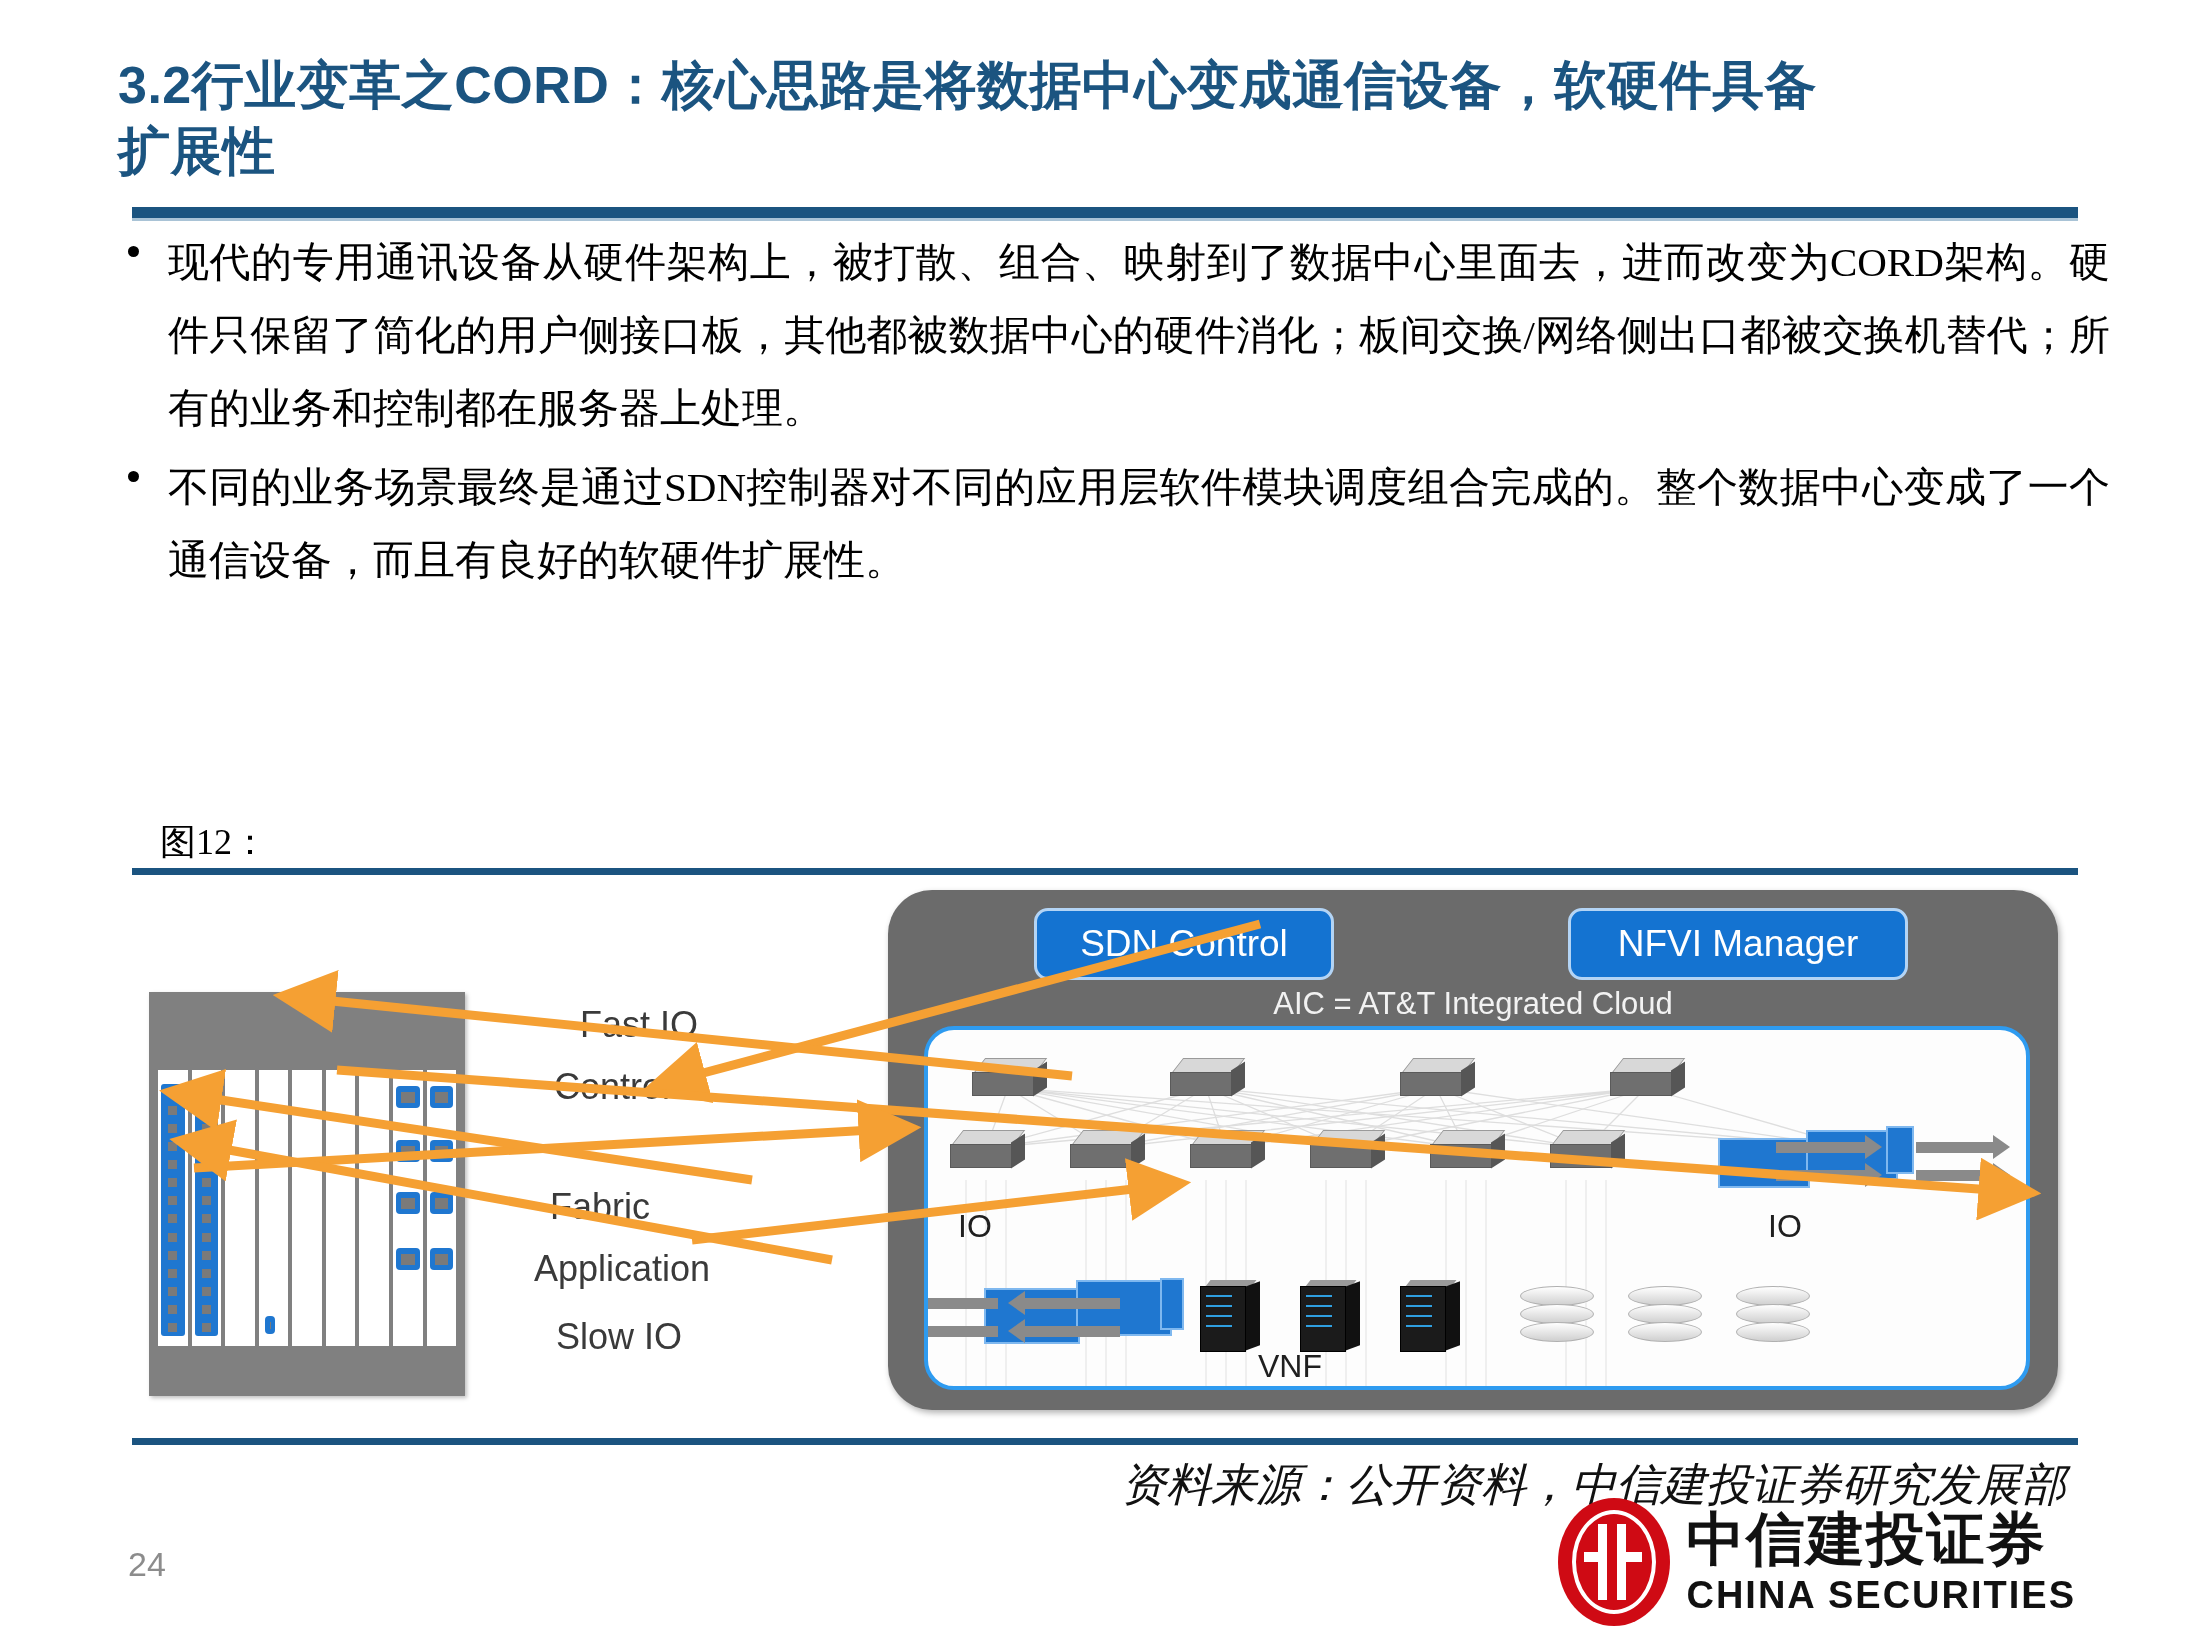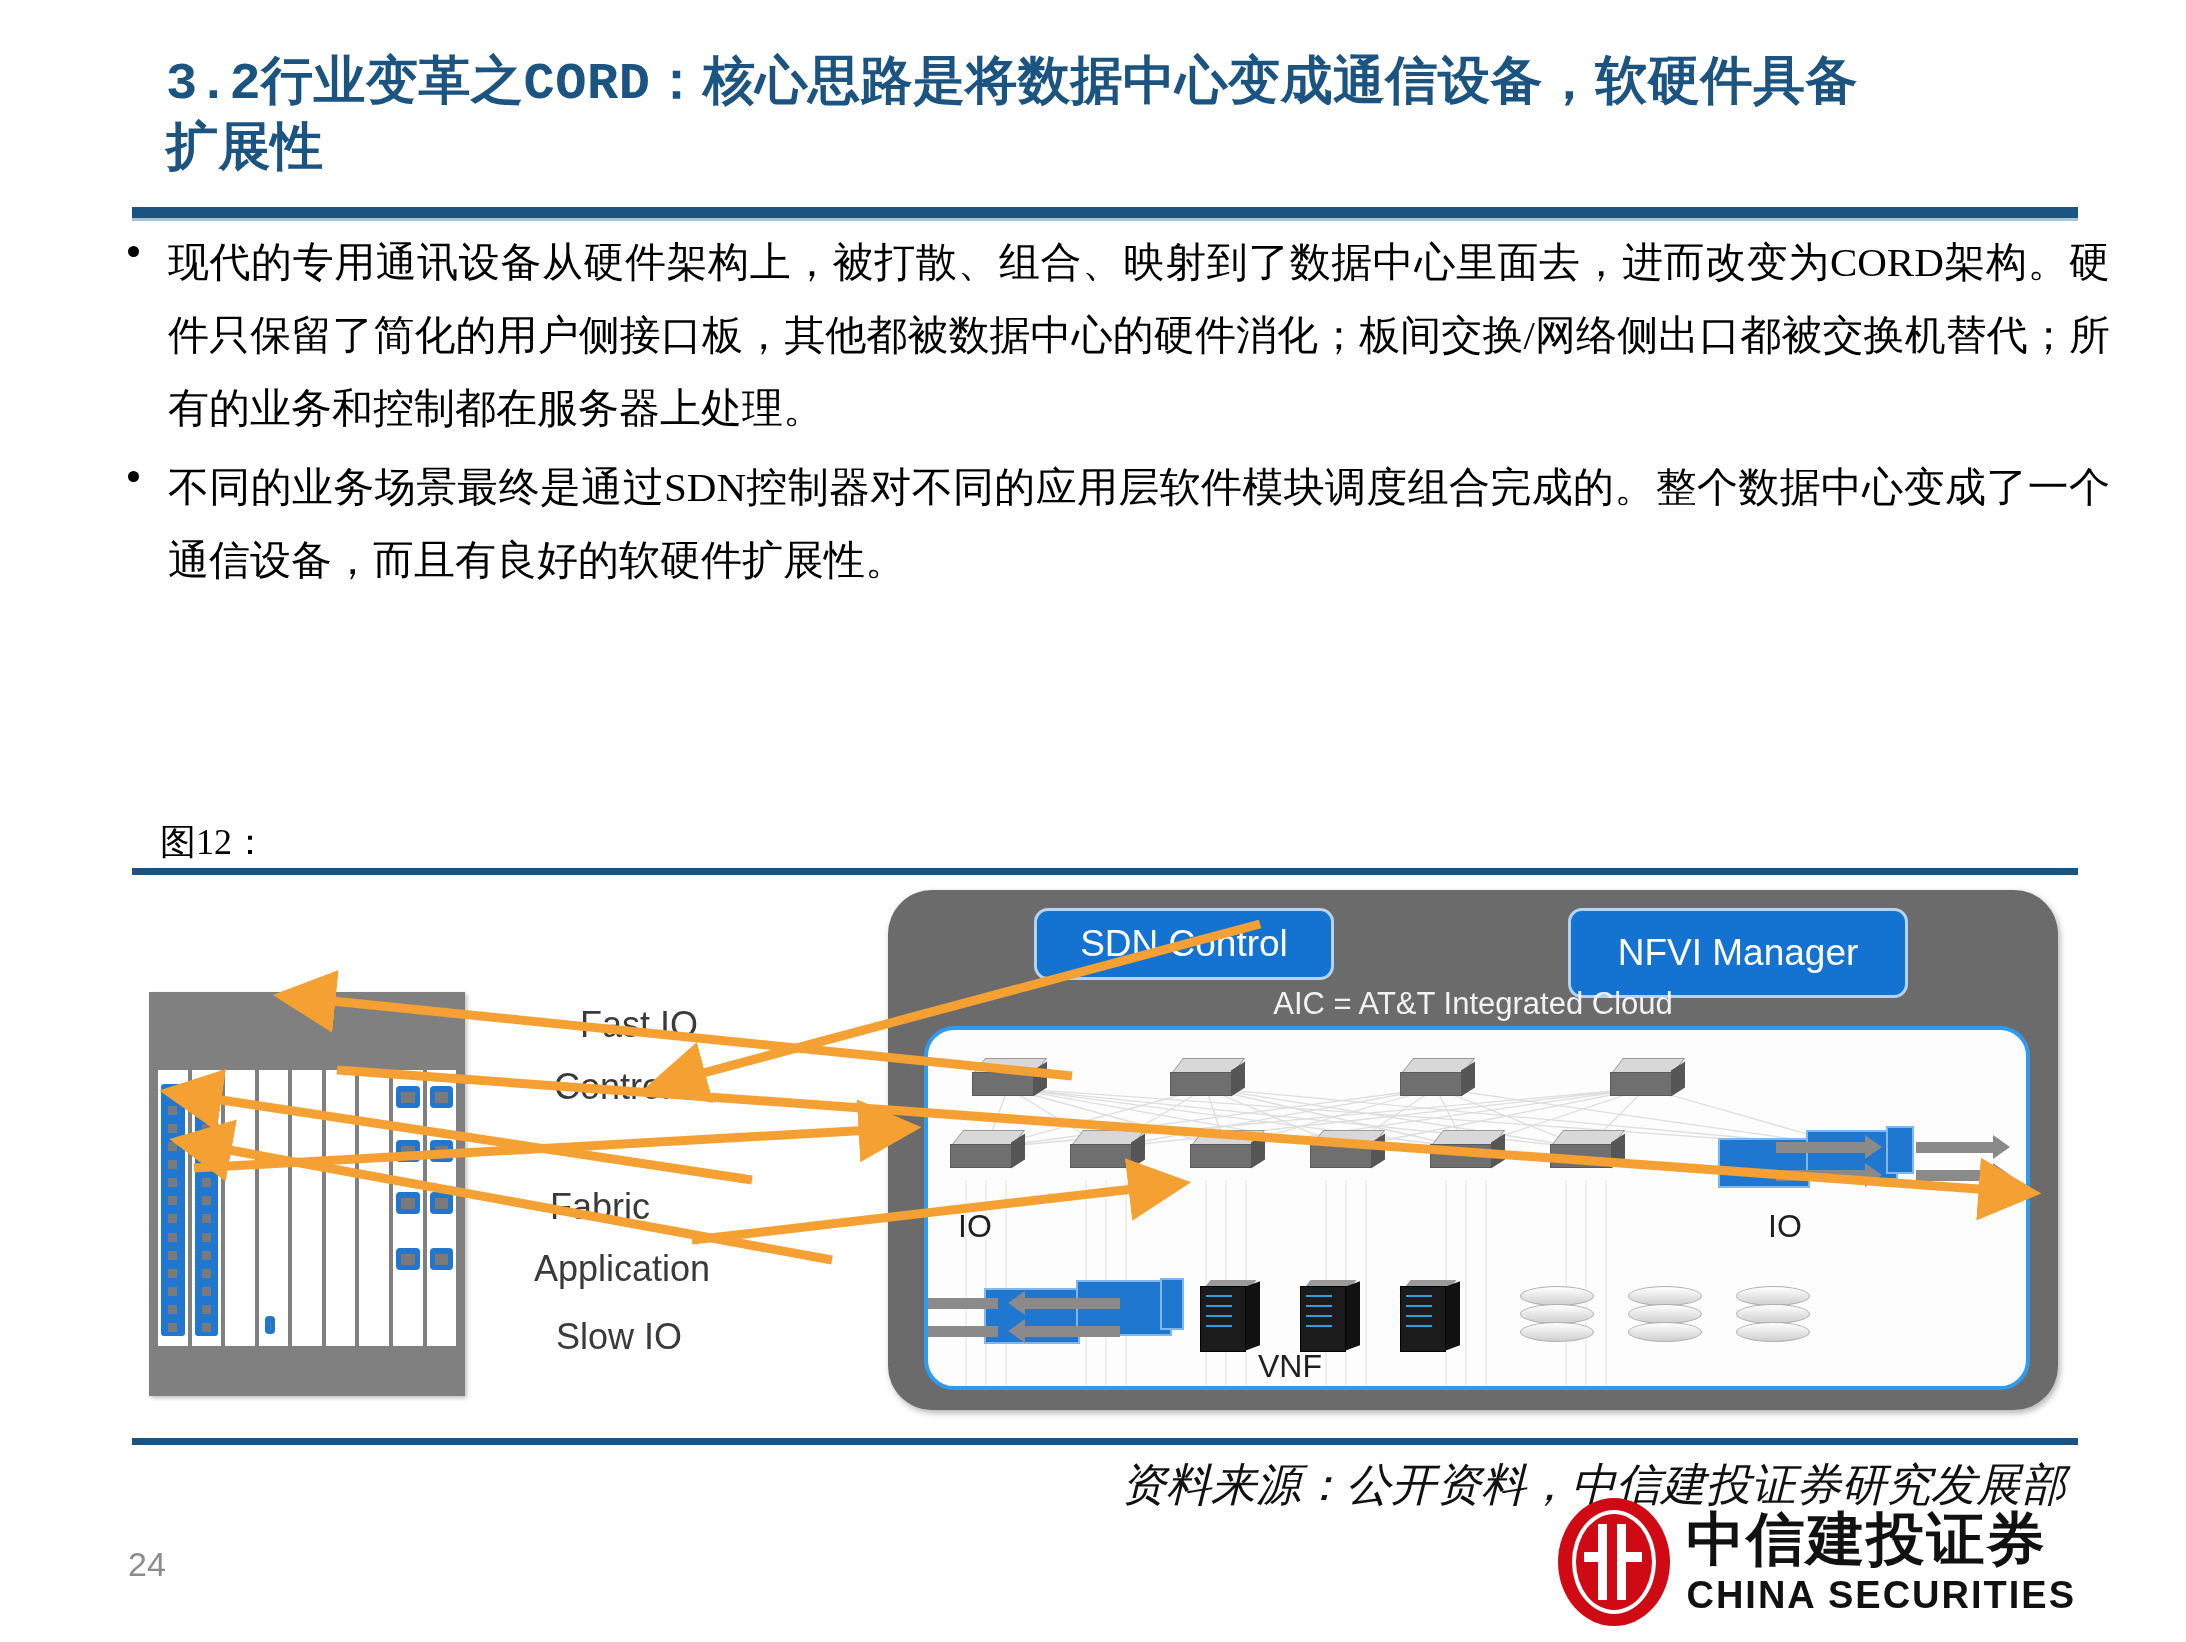--- a/index.html
+++ b/index.html
@@ -17,27 +17,26 @@
 
   
   .title-block {
     position: absolute;
     left: 118px;
     top: 52px;
     width: 1960px;
   }
   .title-line {
     color: #1b5480;
-    font-family: Liberation Mono, monospace;
+    font-family: Liberation Sans, sans-serif;
     font-weight: bold;
     font-size: 52px;
     line-height: 66px;
     letter-spacing: 0.5px;
     white-space: nowrap;
-    margin-left: 48px;
   }
 
   .title-rule {
     position: absolute;
     left: 132px;
     top: 207px;
     width: 1946px;
     height: 11px;
     background: #1b5480;
     border-bottom: 3px solid #a9c3d6;
@@ -521,21 +520,21 @@
     <div style="top:240px;left:-28px;">Application</div>
     <div style="top:308px;left:-6px;">Slow IO</div>
   </div>
 
   <div class="aic">
 
     <div class="pill" style="left:146px; top:18px; width:300px; height:72px;">
       <span>SDN Control</span>
     </div>
 
-    <div class="pill" style="left:680px; top:18px; width:340px; height:90px;">
+    <div class="pill" style="left:680px; top:18px; width:340px; height:72px;">
       <span>NFVI Manager</span>
     </div>
 
     <div class="aic-caption">AIC = AT&amp;T Integrated Cloud</div>
 
     <div class="inner-white">
 
       <svg width="1098" height="356" style="position:absolute;left:0;top:0;">
         <g stroke="#dedede" stroke-width="1.3" fill="none">
           <path d="M80,58 L58,118 M80,58 L178,118 M80,58 L298,118 M80,58 L418,118 M80,58 L538,118 M80,58 L658,118"></path>

